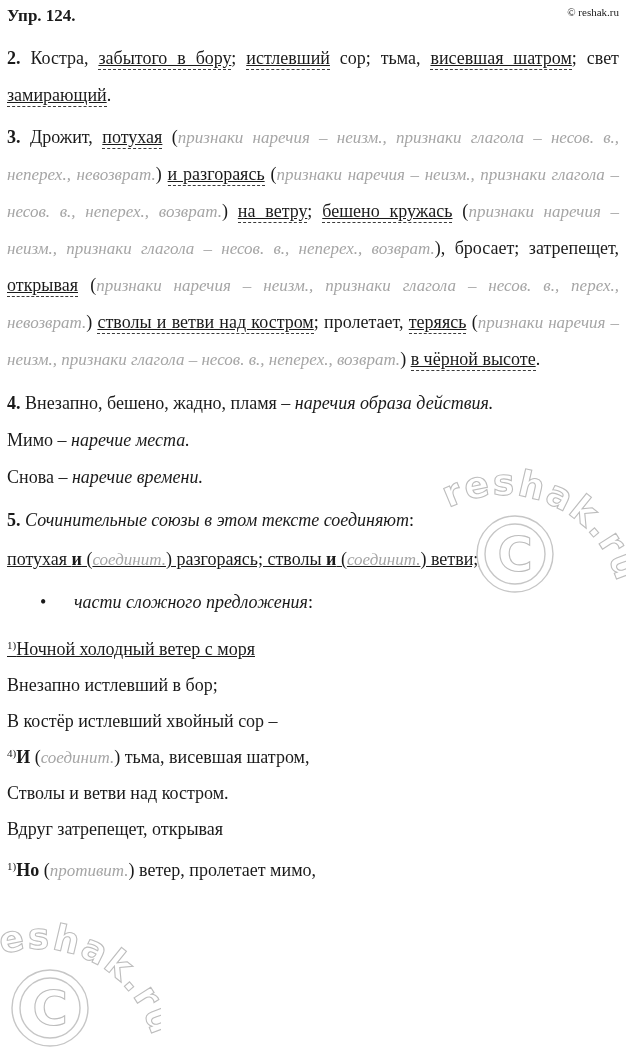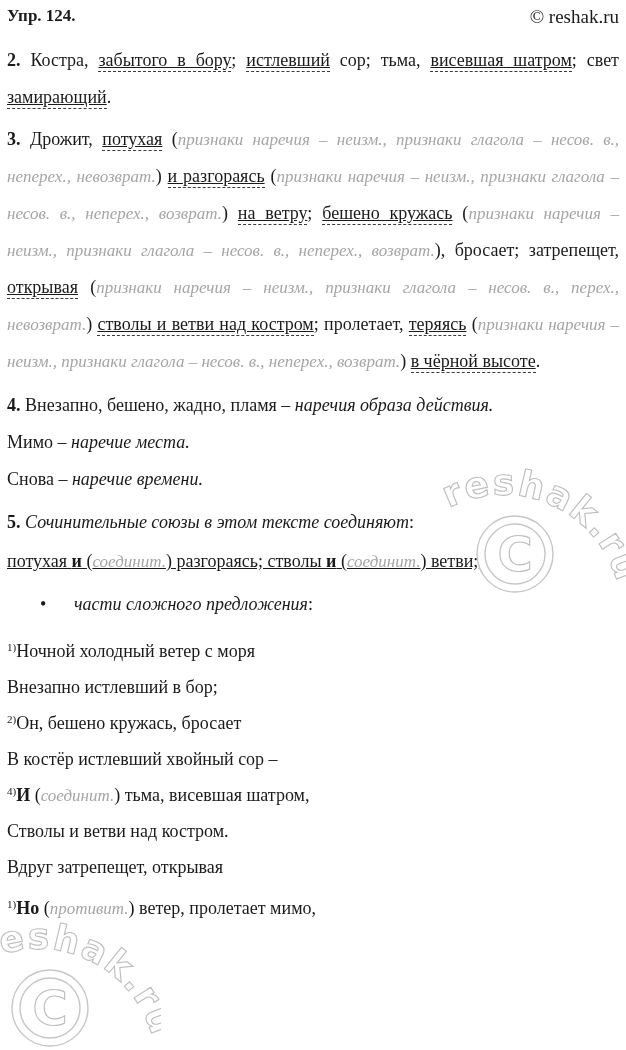--- a/index.html
+++ b/index.html
@@ -11,31 +11,31 @@
     background:#ffffff;
     overflow:hidden;
     font-family:"Liberation Serif", serif;
     color:#1a1a1a;
     box-sizing:border-box;
     padding:6px 7px 0 7px;
   }
   
   .hdr{display:flex;justify-content:space-between;align-items:flex-start;margin-bottom:14px;}
   .hdr .ex{font-weight:bold;font-size:17px;}
-  .hdr .cr{font-size:19px;}
+  .hdr .cr{font-size:11px;}
   
   .para{font-size:18px;line-height:37px;text-align:justify;margin:0;}
   .para.p2{margin-top:12px;}
   .para.p3{margin-top:5px;}
   
   .ln{font-size:18px;line-height:23px;margin:14px 0 0 0;}
   .ln.mt16{margin-top:16px;text-decoration:underline;}
   .ln.mt20{margin-top:20px;}
   .ln.mt22{margin-top:22px;}
-  .ln.mt24{margin-top:24px;}
+  .ln.mt24{margin-top:24px;text-decoration:underline;}
   .ln.mt13{margin-top:13px;}
   .ln.mt18{margin-top:18px;}
   
   .b{font-weight:bold;}
   .i{font-style:italic;text-align:center;}
   .g{font-style:italic;color:#a5a5a5;font-size:17px;}
   .u{text-decoration:underline;border-bottom:1px dashed #3a3a3a;padding-bottom:1px;}
   .s{font-size:11px;vertical-align:6px;line-height:1;}
   
   .bullet{padding-left:33px;}
@@ -68,21 +68,20 @@
 
   <p class="ln mt20"><span class="b">5. </span><span class="i">Сочинительные союзы в этом тексте соединяют</span><span>:</span></p>
 
 
   <p class="ln mt16"><span>потухая </span><span class="b">и</span><span> (</span><span class="g">соединит.</span><span>) разгораясь; стволы </span><span class="b">и</span><span> (</span><span class="g">соединит.</span><span>) ветви;</span></p>
 
   <p class="ln mt20 bullet"><span class="dot">•</span><span><span class="i">части сложного предложения</span><span>:</span></span></p>
 
   <p class="ln mt24"><span class="s">1)</span><span>Ночной холодный ветер с моря</span></p>
   <p class="ln mt13"><span>Внезапно истлевший в бор;</span></p>
-  <p class="ln mt13"><span class="s">2)</span><span>Он, бешено кружась, бросает</span></p>
   <p class="ln mt13"><span>В костёр истлевший хвойный сор –</span></p>
   <p class="ln mt13"><span class="s">4)</span><span class="b">И</span><span> (</span><span class="g">соединит.</span><span>) тьма, висевшая шатром,</span></p>
   <p class="ln mt13"><span>Стволы и ветви над костром.</span></p>
   <p class="ln mt13"><span>Вдруг затрепещет, открывая</span></p>
   <p class="ln mt18"><span class="s">1)</span><span class="b">Но</span><span> (</span><span class="g">противит.</span><span>) ветер, пролетает мимо,</span></p>
 
   <div class="wm right">
     <svg viewBox="0 0 185 205" width="185" height="205">
       <defs>
         <path id="arcR" d="M 6 62 A 118 118 0 0 1 178 188" fill="none"></path>

